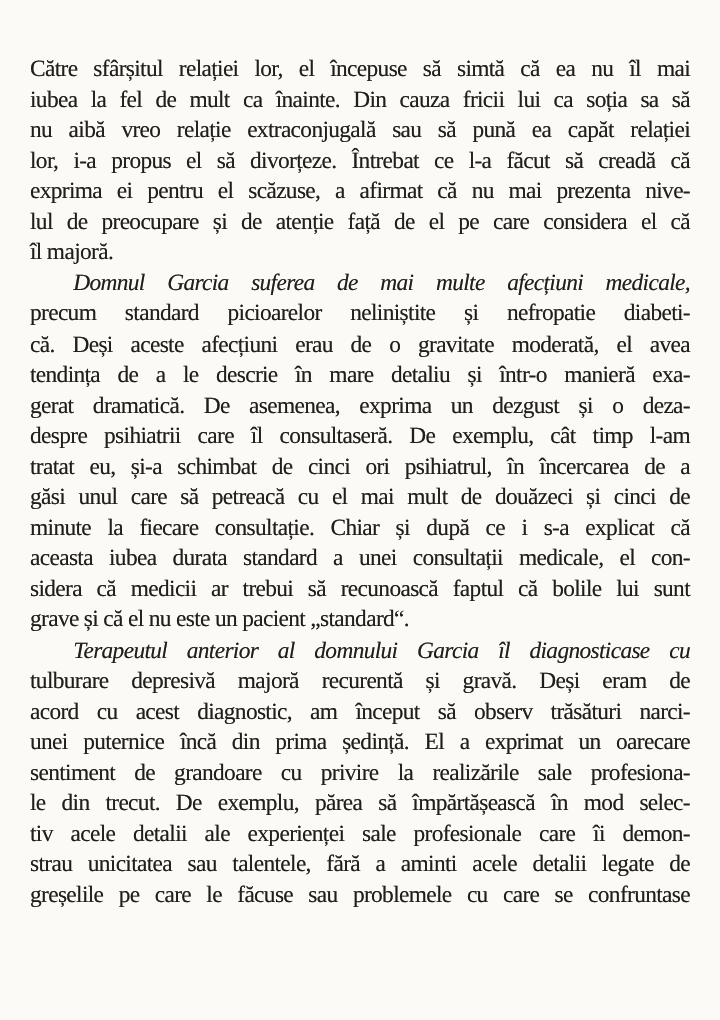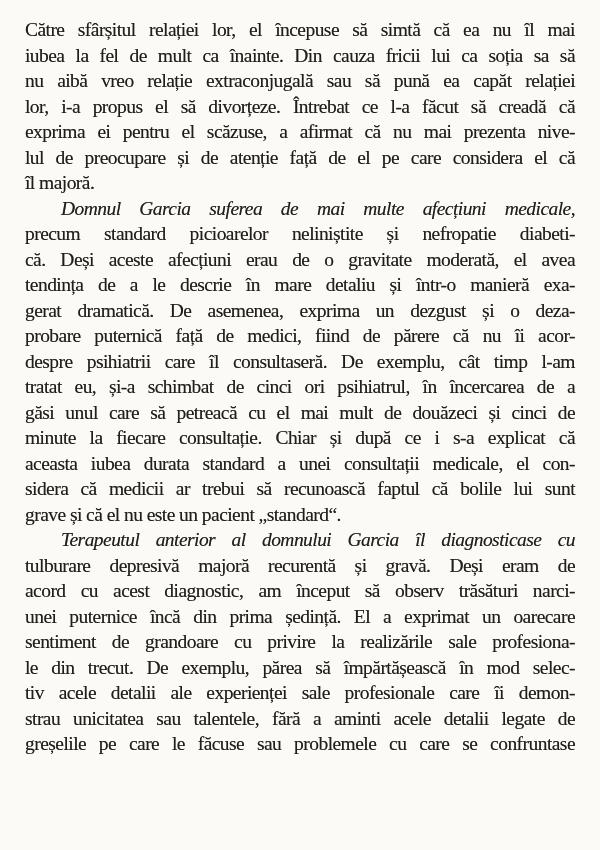--- a/index.html
+++ b/index.html
@@ -42,37 +42,36 @@
   }
   .line.indent {
     text-indent: 36px;
     font-style: italic;
   }
 </style>
 </head>
 <body style="background: rgb(251, 250, 247);">
 
 <div class="page">
-  <div class="page-text" style="color: rgb(33, 30, 27);">
+  <div class="page-text" style="color: rgb(33, 30, 27); margin-top: 28px;">
       <div class="paragraph">
         <div class="line">Către sfârșitul relației lor, el începuse să simtă că ea nu îl mai</div>
         <div class="line">iubea la fel de mult ca înainte. Din cauza fricii lui ca soția sa să</div>
         <div class="line">nu aibă vreo relație extraconjugală sau să pună ea capăt relației</div>
         <div class="line">lor, i-a propus el să divorțeze. Întrebat ce l-a făcut să creadă că</div>
         <div class="line">exprima ei pentru el scăzuse, a afirmat că nu mai prezenta nive-</div>
         <div class="line">lul de preocupare și de atenție față de el pe care considera el că</div>
         <div class="line end">îl majoră.</div>
       </div>
       <div class="paragraph">
         <div class="line indent">Domnul Garcia suferea de mai multe afecțiuni medicale,</div>
         <div class="line">precum standard picioarelor neliniștite și nefropatie diabeti-</div>
         <div class="line">că. Deși aceste afecțiuni erau de o gravitate moderată, el avea</div>
         <div class="line">tendința de a le descrie în mare detaliu și într-o manieră exa-</div>
         <div class="line">gerat dramatică. De asemenea, exprima un dezgust și o deza-</div>
-        <div class="line">probare puternică față de medici, fiind de părere că nu îi acor-</div>
         <div class="line">despre psihiatrii care îl consultaseră. De exemplu, cât timp l-am</div>
         <div class="line">tratat eu, și-a schimbat de cinci ori psihiatrul, în încercarea de a</div>
         <div class="line">găsi unul care să petreacă cu el mai mult de douăzeci și cinci de</div>
         <div class="line">minute la fiecare consultație. Chiar și după ce i s-a explicat că</div>
         <div class="line">aceasta iubea durata standard a unei consultații medicale, el con-</div>
         <div class="line">sidera că medicii ar trebui să recunoască faptul că bolile lui sunt</div>
         <div class="line end">grave și că el nu este un pacient „standard“.</div>
       </div>
       <div class="paragraph">
         <div class="line indent">Terapeutul anterior al domnului Garcia îl diagnosticase cu</div>

